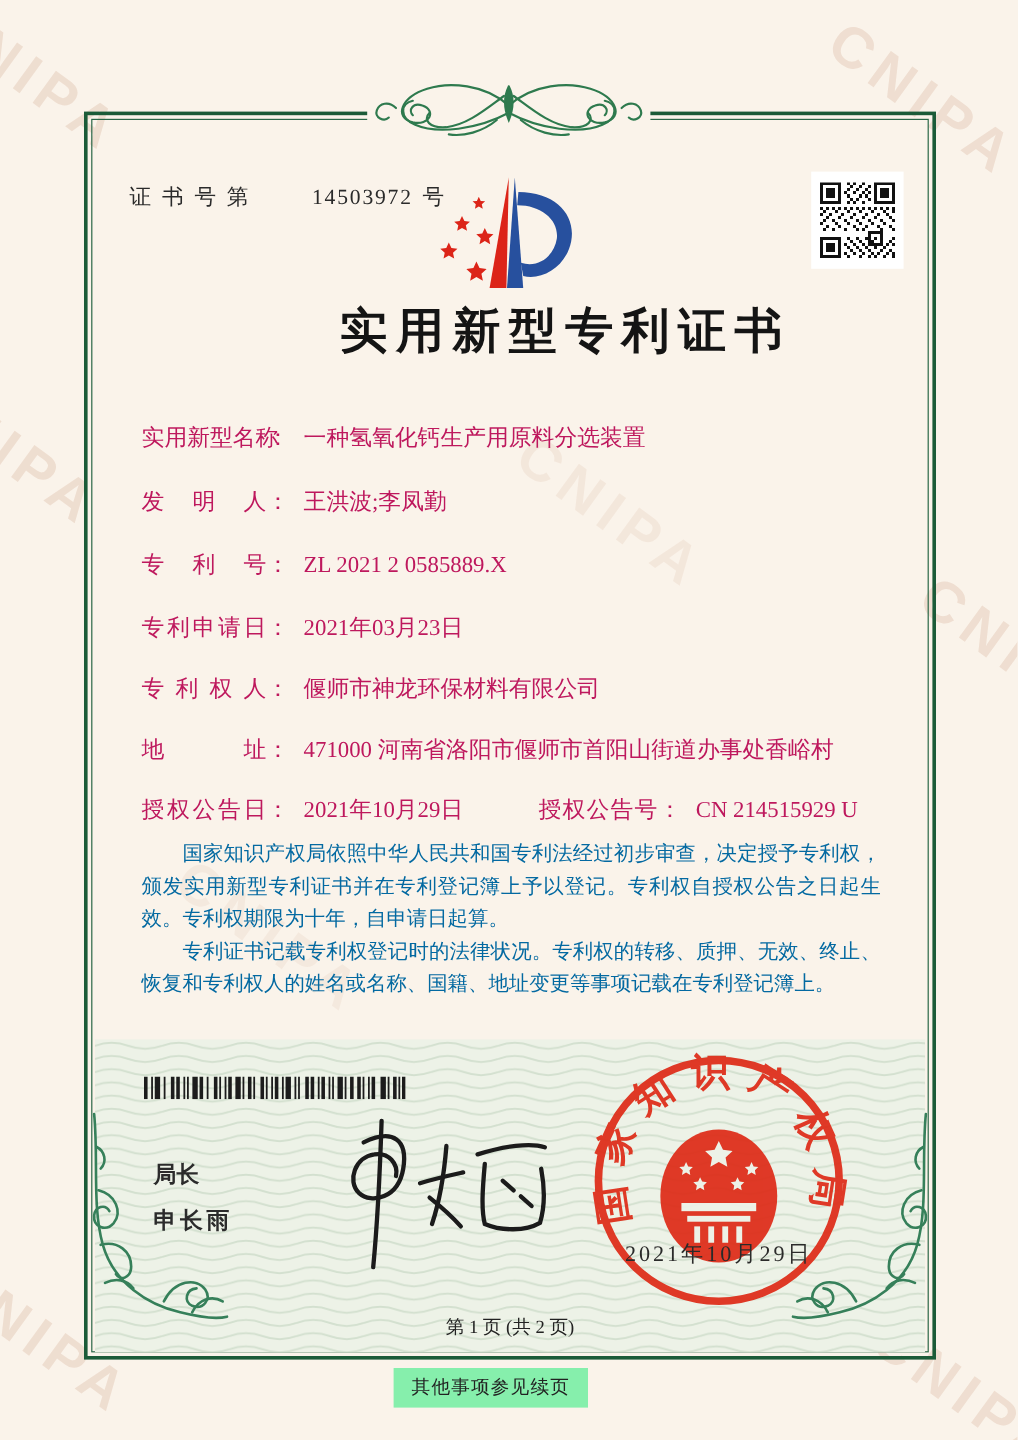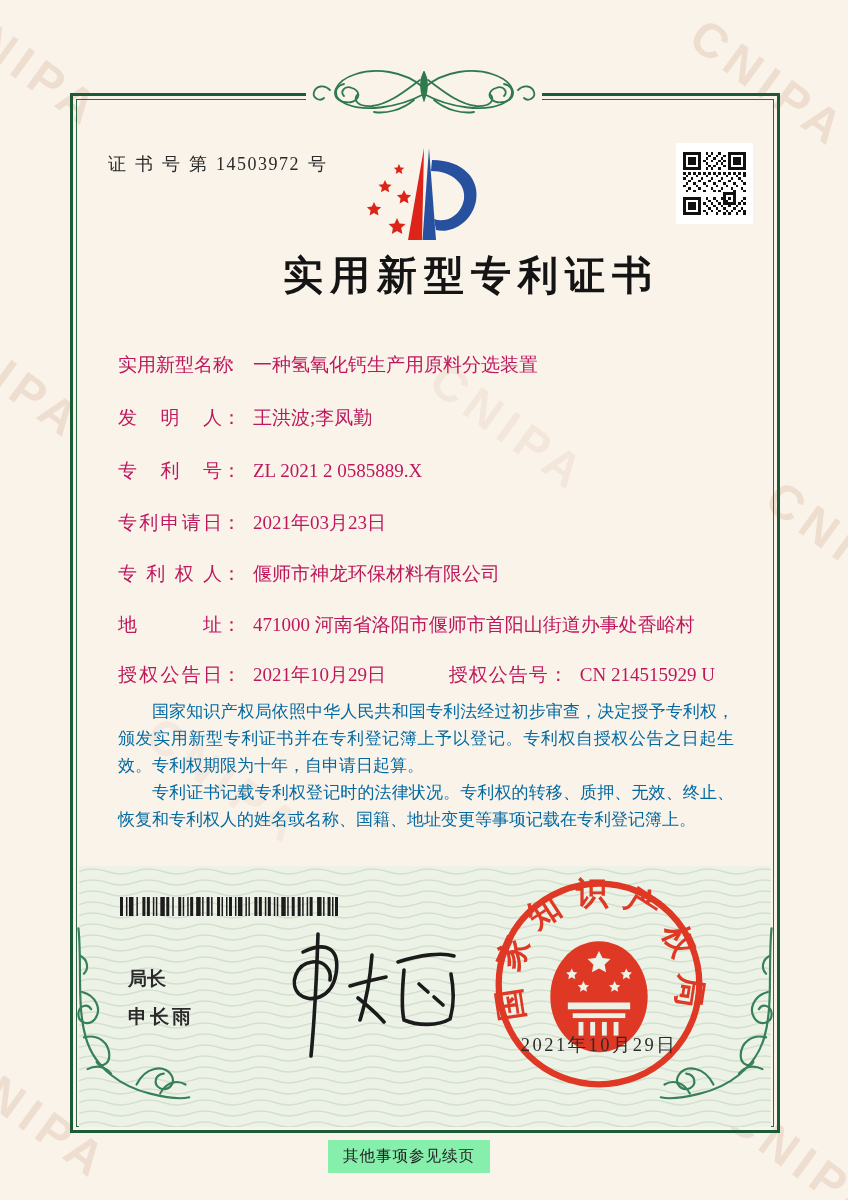--- a/index.html
+++ b/index.html
@@ -20,21 +20,21 @@
   .w7{left:748px;top:1088px;}
   .w8{left:168px;top:706px;opacity:.25;}
 
   
   .border-outer{left:70px;top:93px;width:710px;height:1040px;border:3px solid #1b5b38;box-sizing:border-box;}
   .border-inner{left:76px;top:99px;width:698px;height:1028px;border:1px solid #2a6747;box-sizing:border-box;}
 
   
   .cert-no{left:108px;top:152px;font-size:18px;color:#2a2a2a;}
   .cert-no .sp{letter-spacing:9px;}
-  .cert-no .num{letter-spacing:1.5px;}
+  .cert-no .num{letter-spacing:1.5px;margin-left:44px;}
   .cert-no .suf{margin-left:8px;}
   .logo{left:352px;top:144px;}
   .qr-box{left:676px;top:143px;width:77px;height:81px;background:#ffffff;display:flex;align-items:center;justify-content:center;}
 
   .title{left:70px;top:248px;width:802px;text-align:center;font-size:40px;font-weight:bold;
          letter-spacing:7px;color:#141414;}
 
   
   .frow{position:absolute;left:118px;font-size:19px;white-space:nowrap;color:#be185d;}
   .flabel{display:inline-block;width:104px;text-align:justify;text-align-last:justify;vertical-align:baseline;}
@@ -251,17 +251,18 @@
       <rect x="83" y="134" width="64" height="7" fill="#eef2e8"></rect>
       <rect x="88" y="145" width="54" height="5" fill="#eef2e8"></rect>
       <rect x="94" y="154" width="5" height="14" fill="#eef2e8"></rect>
       <rect x="106" y="154" width="5" height="14" fill="#eef2e8"></rect>
       <rect x="118" y="154" width="5" height="14" fill="#eef2e8"></rect>
       <rect x="130" y="154" width="5" height="14" fill="#eef2e8"></rect>
     </g>
     <text x="115" y="184" text-anchor="middle" font-size="19" fill="#1c1c1c" letter-spacing="2.5" font-family="Liberation Serif, DejaVu Serif, serif">2021年10月29日</text>
   </svg>
 
+  <div class="abs page-info">第 1 页 (共 2 页)</div>
   <div class="abs cont-box">
     <span>其他事项参见续页</span>
   </div>
 
 </div>
 
 </body></html>

